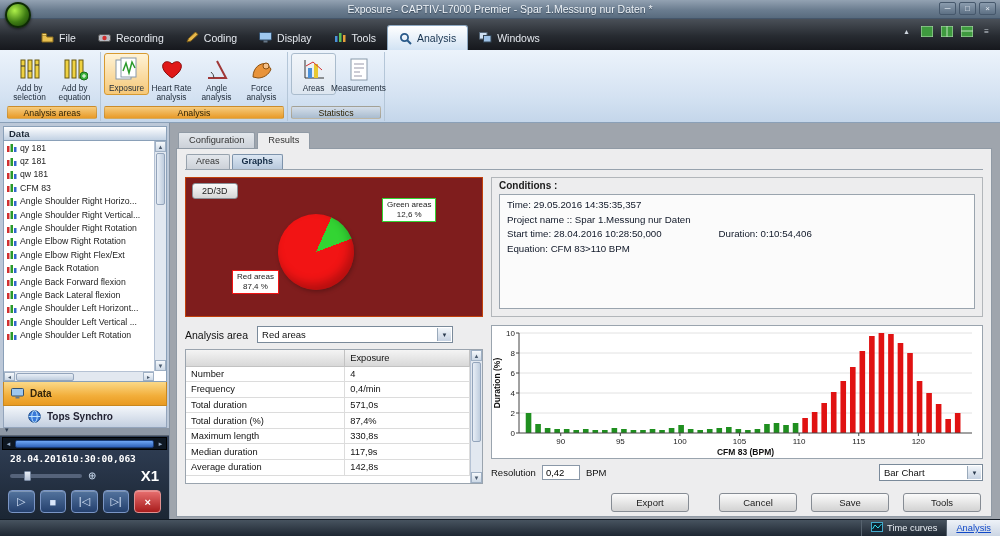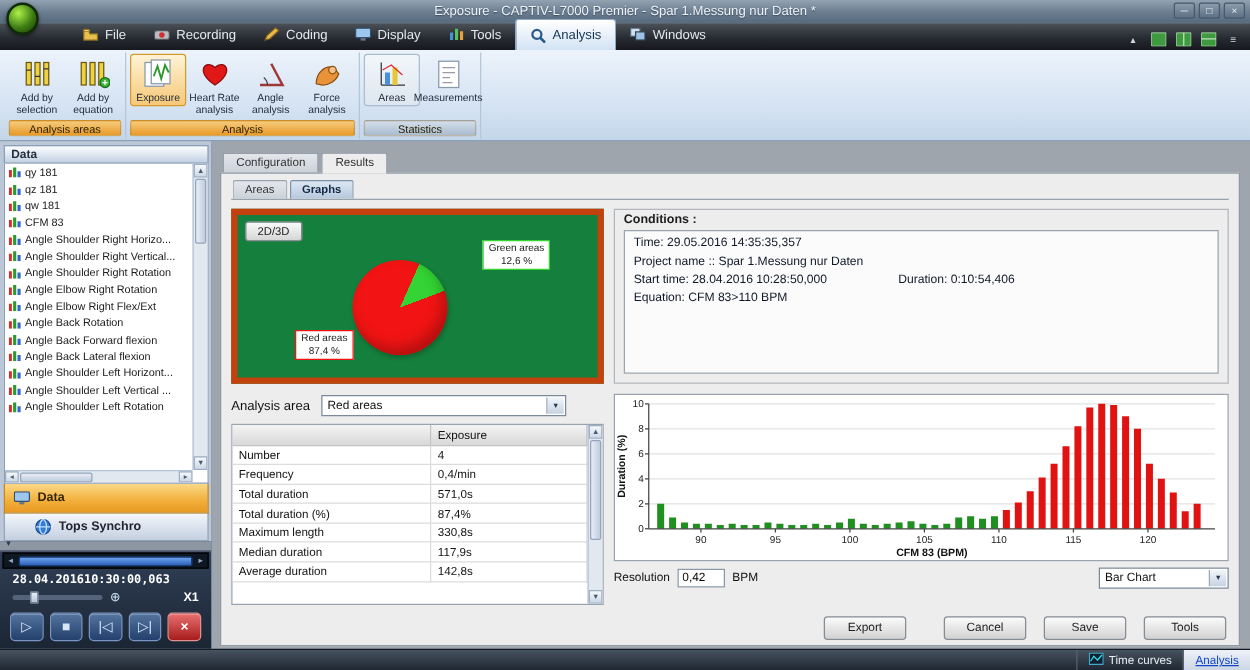--- a/index.html
+++ b/index.html
@@ -13,22 +13,22 @@
     border-bottom:1px solid #45566a; }
   #titlebar .title { color:#eef3f8; font-size:10.5px; text-shadow:0 1px 1px #3a4a5a; }
   #win-controls { position:absolute; right:4px; top:2px; display:flex; gap:3px; }
   .winbtn { width:17px; height:13px; font-size:8px; line-height:12px; text-align:center; color:#e8eef5;
     background:linear-gradient(#8b9cae,#5d7084); border:1px solid #46586c; border-radius:2px; cursor:default; }
   #logo { position:absolute; left:5px; top:2px; width:26px; height:26px; border-radius:50%; z-index:20;
     background:radial-gradient(circle at 35% 30%, #aef04a, #3f7d14 55%, #143a04);
     border:2px solid #0e2a06; box-shadow:0 1px 3px rgba(0,0,0,.6); }
 
   
-  #tabrow { height:21px; flex:none; background:linear-gradient(#4a5058,#272b31 55%,#16181d);
-    display:flex; align-items:flex-end; padding-left:55px; position:relative; }
+  #tabrow { height:31px; flex:none; background:linear-gradient(#4a5058,#272b31 55%,#16181d);
+    display:flex; align-items:flex-end; padding-left:30px; position:relative; }
   .rtab { display:flex; align-items:center; gap:5px; padding:0 11px; height:25px; color:#e4e8ee;
     font-size:10.5px; white-space:nowrap; }
   .rtab.active { background:linear-gradient(#ffffff,#d2e3f4); color:#16324e; border-radius:3px 3px 0 0;
     border:1px solid #8fa9c2; border-bottom:none; }
   .ticon { display:inline-flex; align-items:center; }
   #tabrow-right { position:absolute; right:6px; top:6px; display:flex; gap:5px; align-items:center; }
   .tr-ic { width:15px; height:13px; display:flex; align-items:center; justify-content:center;
     color:#cfd6de; font-size:8px; }
 
   
@@ -86,21 +86,21 @@
   #blue-row .cap { width:11px; font-size:6px; text-align:center; color:#93a9c6; }
   #blue-row .bluebar { flex:1; height:8px; margin:0 1px; border-radius:2px;
     background:linear-gradient(#6ea6f4,#2f62b8); border:1px solid #1a3c78; }
   #dt-row { display:flex; justify-content:flex-start; padding:2px 10px 1px;
     color:#ffffff; font-size:9.5px; font-weight:bold; font-family:"DejaVu Sans Mono", monospace; }
   #zoom-row { display:flex; align-items:center; gap:6px; padding:2px 10px; }
   #zoom-row .ztrack { width:72px; height:4px; background:#55637a; border-radius:2px; position:relative; }
   #zoom-row .zhandle { position:absolute; left:14px; top:-3px; width:7px; height:10px;
     background:linear-gradient(#e8eef6,#b5c2d6); border:1px solid #7a8aa2; border-radius:1px; }
   #zoom-row .zplus { color:#cfe0f5; font-size:10px; }
-  #zoom-row .zlabel { margin-left:auto; color:#fff; font-size:10px; font-weight:bold; }
+  #zoom-row .zlabel { margin-left:auto; color:#fff; font-size:15px; font-weight:bold; }
   #transport { display:flex; gap:5px; padding:4px 8px 3px; }
   .tbtn { width:27px; height:23px; border-radius:4px; display:flex; align-items:center; justify-content:center;
     color:#d9e6fa; font-size:11px; background:linear-gradient(#54749e,#24406e);
     border:1px solid #7a95c5; box-shadow:inset 0 1px 0 rgba(255,255,255,.25); }
   .tbtn.red { margin-left:auto; background:linear-gradient(#e87070,#a81c1c); border-color:#e09090;
     color:#fff; font-weight:bold; }
 
   
   #main { flex:1; min-width:0; padding:9px 8px 2px 6px; display:flex; flex-direction:column; }
   #tabs1 { display:flex; gap:2px; padding-left:2px; height:16px; flex:none; }
@@ -111,21 +111,21 @@
     padding:5px 8px 4px; display:flex; flex-direction:column; }
   #tabs2 { display:flex; gap:2px; height:15px; flex:none; padding-left:1px; }
   .t2 { padding:1px 9px; font-size:9px; color:#333; background:linear-gradient(#e3e7ec,#ccd1d8);
     border:1px solid #97a2ad; border-bottom:none; border-radius:2px 2px 0 0; }
   .t2.active { background:linear-gradient(#dce7f3,#b7c8dc); border-color:#7d93ab; font-weight:bold; color:#122a44; }
 
   #content-grid { display:grid; grid-template-columns:298px 1fr; grid-template-rows:140px 1fr;
     gap:8px 8px; margin-top:0; flex:1; min-height:0; border-top:1px solid #97a2ad; padding-top:7px; }
 
   
-  #pie-panel { background:#15803d; border:5px solid #c2410c; position:relative; }
+  #pie-panel { background:#7f1d1d; border:1px solid #c2410c; position:relative; }
   #btn-2d3d { position:absolute; left:6px; top:5px; padding:2px 9px; font-size:9px; color:#222;
     background:linear-gradient(#fafafa,#d6d6d6); border:1px solid #8a8f96; border-radius:3px; }
   #pie-chart { position:absolute; left:92px; top:36px; width:76px; height:76px; border-radius:50%;
     box-shadow:inset -4px -6px 10px rgba(0,0,0,.25), 1px 2px 4px rgba(0,0,0,.25); }
   .pie-label { position:absolute; border:1px solid; background:#fff; font-size:8px; line-height:1.25;
     text-align:center; padding:1px 4px; color:#222; }
   #pie-label-green { left:196px; top:20px; border-color:#1fae1f; }
   #pie-label-red { left:46px; top:92px; border-color:#d01515; }
 
   
@@ -158,21 +158,21 @@
   
   #chart-block { display:flex; flex-direction:column; min-height:0; }
   #chart-box { background:#fff; border:1px solid #9aa4ae; height:134px; flex:none; overflow:hidden; }
   #res-row { display:flex; align-items:center; gap:6px; margin-top:5px; font-size:9.5px; color:#111; flex:none; }
   #res-input { width:38px; height:15px; border:1px solid #8a98a8; font-size:9.5px; padding:0 3px;
     font-family:"Liberation Sans",sans-serif; }
   #charttype-select { margin-left:auto; width:104px; }
 
   
   #btn-row { display:flex; justify-content:flex-end; gap:14px; margin-top:9px; flex:none; padding-right:2px; }
-  .pbtn { width:66px; height:19px; font-size:9.5px; color:#222; text-align:center; line-height:17px;
+  .pbtn { width:78px; height:19px; font-size:9.5px; color:#222; text-align:center; line-height:17px;
     background:linear-gradient(#fbfbfb,#d2d2d2); border:1px solid #868c94; border-radius:3px; }
   .pbtn.gap { margin-right:16px; }
 
   
   #statusbar { height:17px; flex:none; background:linear-gradient(#47535f,#1e2732);
     display:flex; align-items:center; justify-content:flex-end; border-top:1px solid #121a24; }
   .sb-item { display:flex; align-items:center; gap:4px; padding:0 9px; height:100%;
     font-size:9.3px; color:#e8edf3; border-left:1px solid #56626e; }
   .sb-item.active { background:linear-gradient(#eef2f8,#ccd6e4); color:#1048c8;
     text-decoration:underline; }

